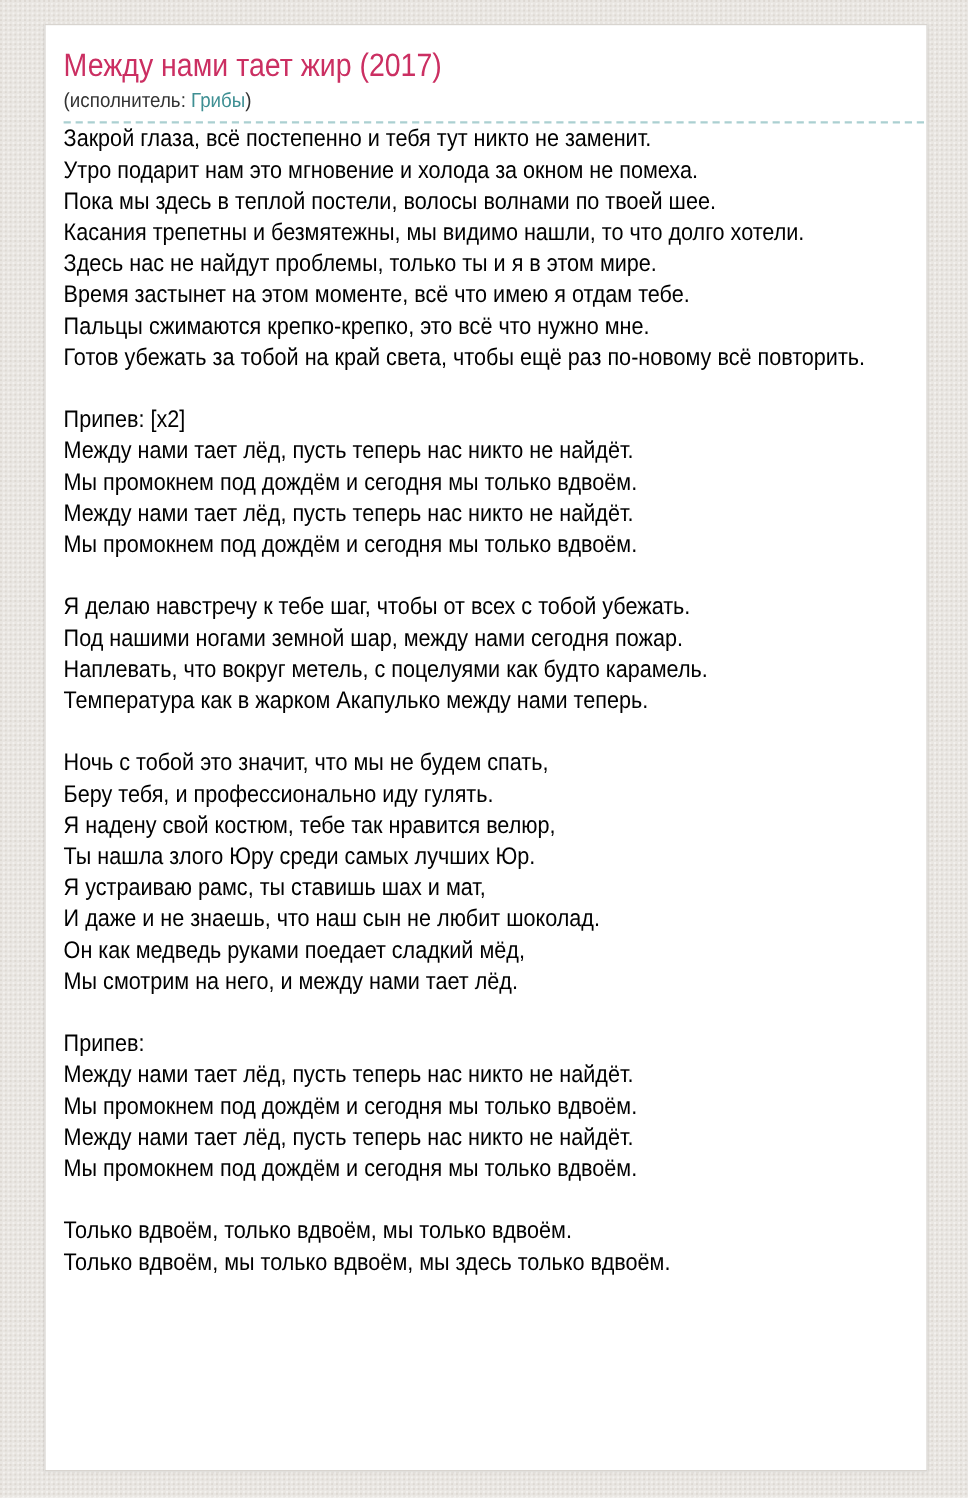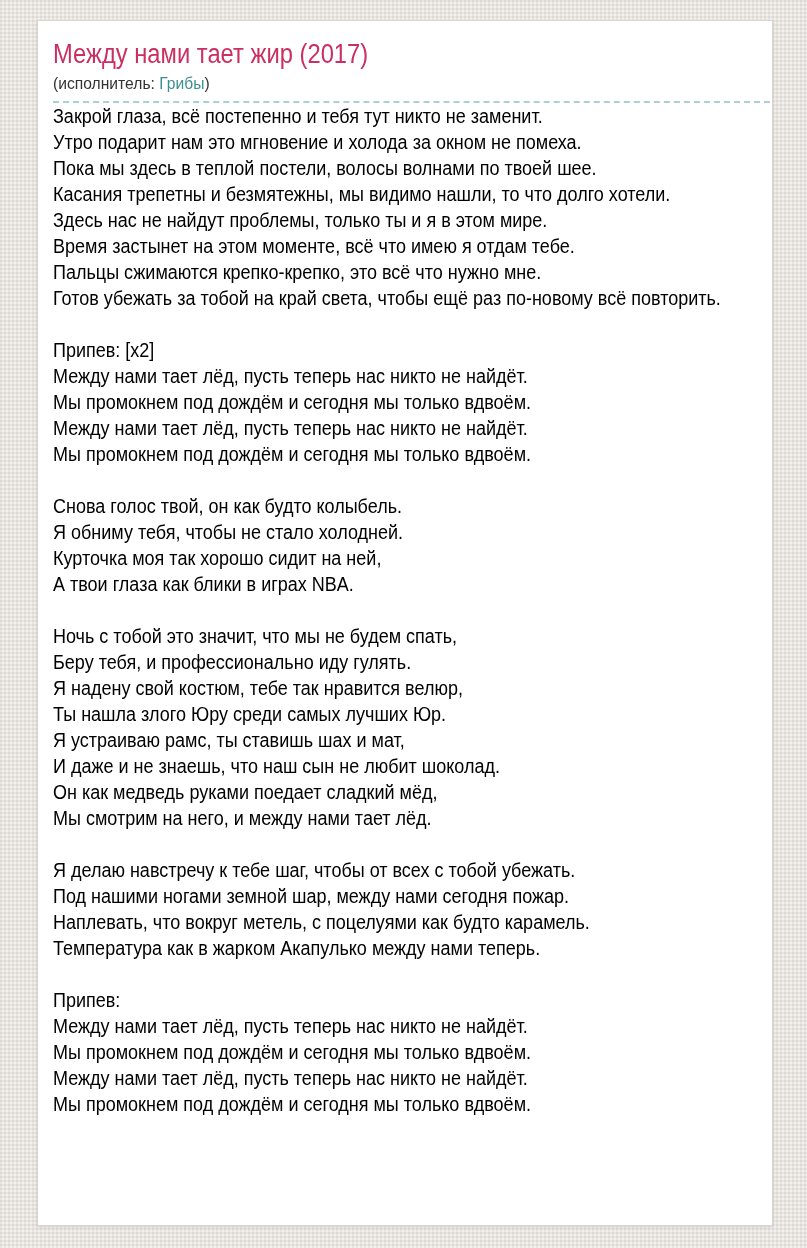--- a/index.html
+++ b/index.html
@@ -81,42 +81,40 @@
         <div class="line">Готов убежать за тобой на край света, чтобы ещё раз по-новому всё повторить.</div>
       </div>
       <div class="stanza">
         <div class="line">Припев: [x2]</div>
         <div class="line">Между нами тает лёд, пусть теперь нас никто не найдёт.</div>
         <div class="line">Мы промокнем под дождём и сегодня мы только вдвоём.</div>
         <div class="line">Между нами тает лёд, пусть теперь нас никто не найдёт.</div>
         <div class="line">Мы промокнем под дождём и сегодня мы только вдвоём.</div>
       </div>
       <div class="stanza">
-        <div class="line">Снова голос твой, он как будто колыбель.</div>
-        <div class="line">Я обниму тебя, чтобы не стало холодней.</div>
-        <div class="line">Курточка моя так хорошо сидит на ней,</div>
-        <div class="line">А твои глаза как блики в играх NBA.</div>
+        <div class="line">Я делаю навстречу к тебе шаг, чтобы от всех с тобой убежать.</div>
+        <div class="line">Под нашими ногами земной шар, между нами сегодня пожар.</div>
+        <div class="line">Наплевать, что вокруг метель, с поцелуями как будто карамель.</div>
+        <div class="line">Температура как в жарком Акапулько между нами теперь.</div>
       </div>
       <div class="stanza">
         <div class="line">Ночь с тобой это значит, что мы не будем спать,</div>
         <div class="line">Беру тебя, и профессионально иду гулять.</div>
         <div class="line">Я надену свой костюм, тебе так нравится велюр,</div>
         <div class="line">Ты нашла злого Юру среди самых лучших Юр.</div>
         <div class="line">Я устраиваю рамс, ты ставишь шах и мат,</div>
         <div class="line">И даже и не знаешь, что наш сын не любит шоколад.</div>
         <div class="line">Он как медведь руками поедает сладкий мёд,</div>
         <div class="line">Мы смотрим на него, и между нами тает лёд.</div>
       </div>
       <div class="stanza">
-        <div class="line">Я делаю навстречу к тебе шаг, чтобы от всех с тобой убежать.</div>
-        <div class="line">Под нашими ногами земной шар, между нами сегодня пожар.</div>
-        <div class="line">Наплевать, что вокруг метель, с поцелуями как будто карамель.</div>
-        <div class="line">Температура как в жарком Акапулько между нами теперь.</div>
-      </div>
-      <div class="stanza">
         <div class="line">Припев:</div>
         <div class="line">Между нами тает лёд, пусть теперь нас никто не найдёт.</div>
         <div class="line">Мы промокнем под дождём и сегодня мы только вдвоём.</div>
         <div class="line">Между нами тает лёд, пусть теперь нас никто не найдёт.</div>
         <div class="line">Мы промокнем под дождём и сегодня мы только вдвоём.</div>
       </div>
+      <div class="stanza">
+        <div class="line">Только вдвоём, только вдвоём, мы только вдвоём.</div>
+        <div class="line">Только вдвоём, мы только вдвоём, мы здесь только вдвоём.</div>
+      </div>
     </div>
 </div>
 
 </body></html>

